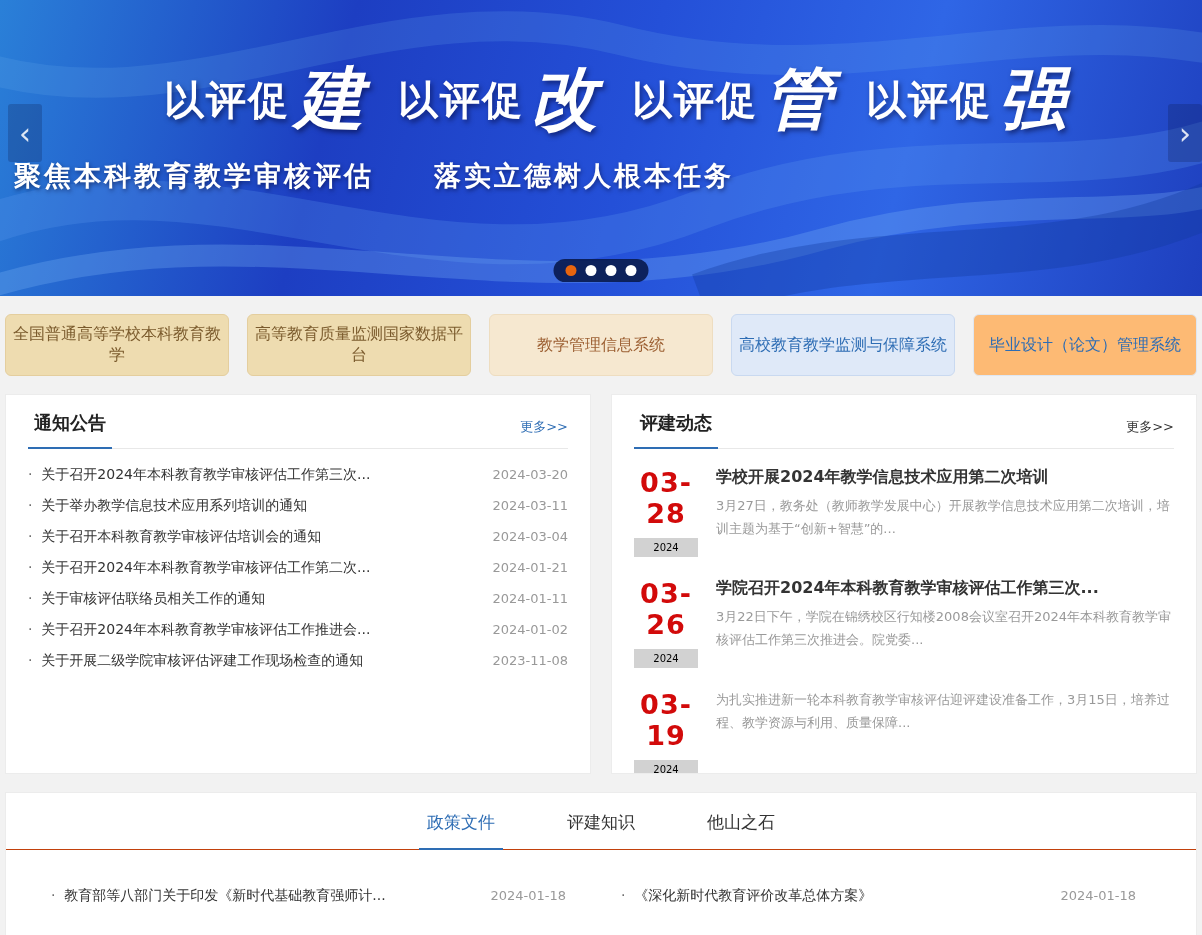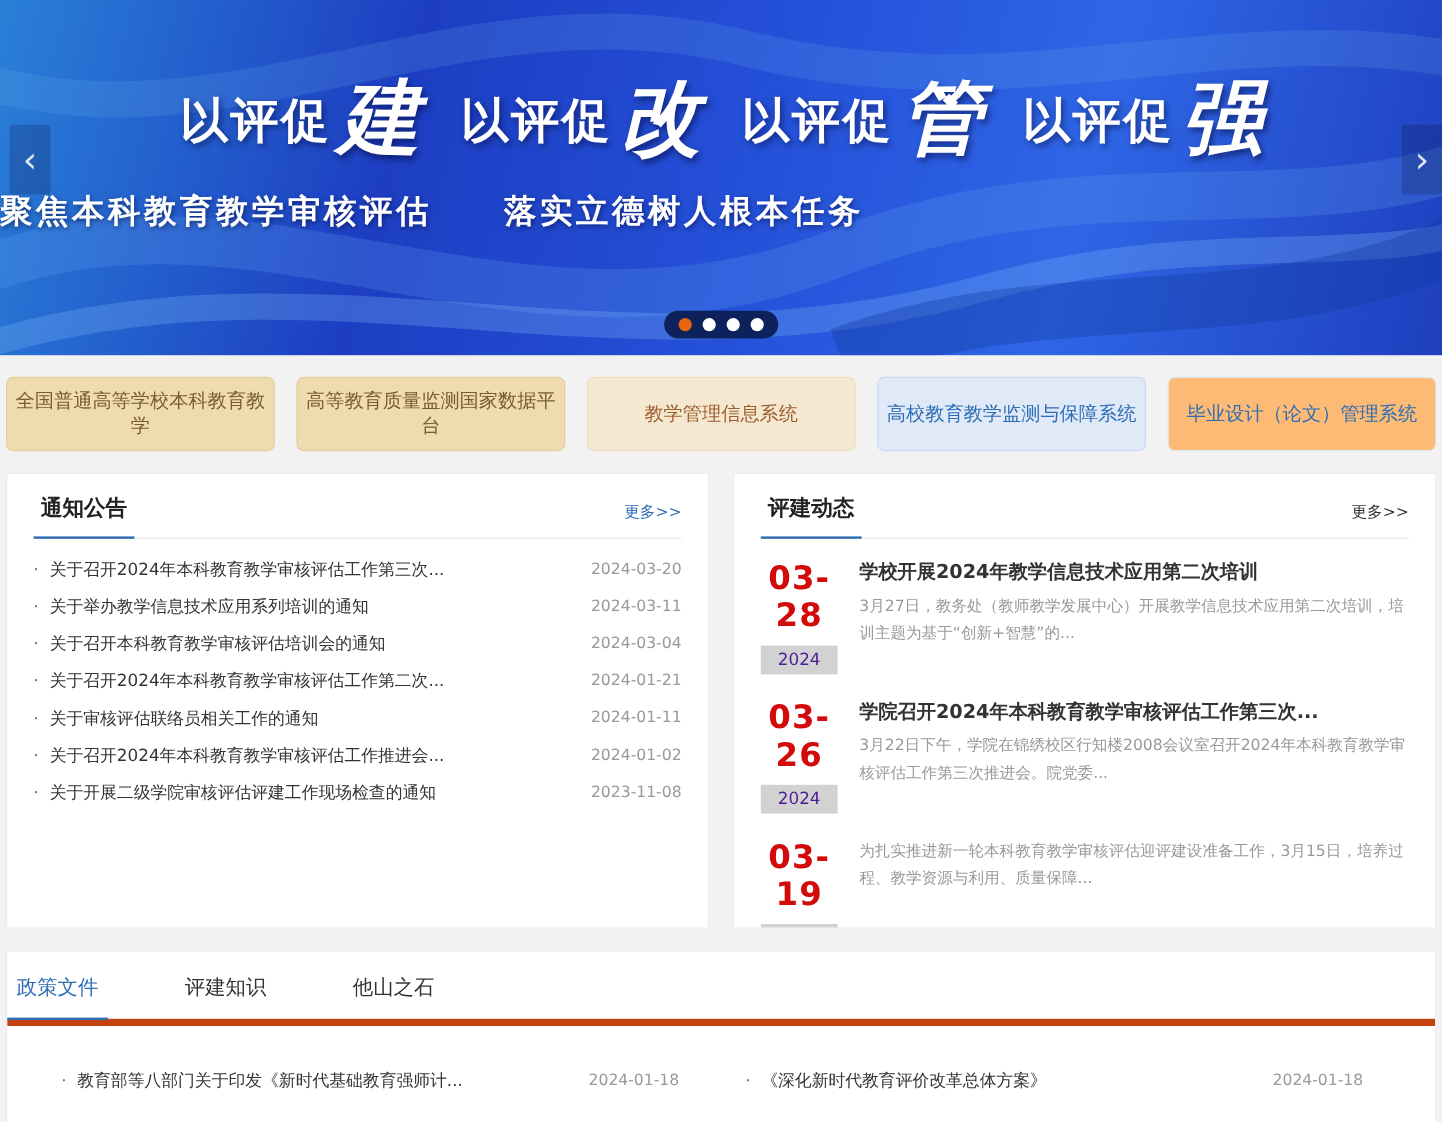--- a/index.html
+++ b/index.html
@@ -5,20 +5,21 @@
   * { box-sizing: border-box; margin: 0; padding: 0; }
   body {
     width: 1202px; height: 935px; overflow: hidden;
     background: #f2f2f2;
     font-family: "DejaVu Sans", "Liberation Sans", sans-serif;
   }
   
   .banner {
     position: relative; height: 296px; overflow: hidden;
     background: linear-gradient(105deg, #2a80d8 0%, #1d3ec2 28%, #2450d8 52%, #2f66e6 74%, #1e3fbe 100%);
+    padding-left: 14px;
   }
   .banner svg.waves { position: absolute; inset: 0; width: 100%; height: 100%; }
   .headline {
     position: absolute; top: 54px; width: 100%; text-align: center;
     color: #fff; text-shadow: 2px 3px 5px rgba(0,0,40,.5); white-space: nowrap;
   }
   .hl-prefix { font-size: 40px; font-weight: bold; letter-spacing: 2px; }
   .hl-big {
     font-size: 68px; font-weight: bold; font-style: italic;
     font-family: "DejaVu Serif", "Liberation Serif", serif;
@@ -79,33 +80,33 @@
     color: #333; cursor: pointer; white-space: nowrap;
     overflow: hidden; text-overflow: ellipsis; max-width: 420px;
   }
   .n-title::before { content: "·  "; color: #666; white-space: pre; }
   .n-date { color: #999; font-size: 13px; flex-shrink: 0; }
   
   .news-list { padding: 18px 0 0; }
   .news-item { display: flex; gap: 18px; margin-bottom: 21px; }
   .nd { width: 64px; flex-shrink: 0; text-align: center; }
   .nd-md { color: #d20a0a; font-size: 27px; font-weight: bold; letter-spacing: 1px; }
-  .nd-year { margin-top: 9px; background: #d2d2d2; color: #4c1d95; font-size: 14px; padding: 4px 0; }
+  .nd-year { margin-top: 9px; background: #d2d2d2; color: #000000; font-size: 10px; padding: 4px 0; }
   .news-body { flex: 1; overflow: hidden; }
   .news-title {
     font-size: 16px; font-weight: bold; color: #333; cursor: pointer;
     white-space: nowrap; overflow: hidden; text-overflow: ellipsis; margin-bottom: 7px;
   }
   .news-sum { font-size: 13px; color: #999; line-height: 1.75; }
   
   .bottom {
     background: #fff; border: 1px solid #ececec; margin: 18px 5px 0;
     padding-top: 18px; height: 160px; overflow: hidden;
   }
-  .tabs { display: flex; justify-content: flex-start; gap: 56px; border-bottom: 6px solid #c2410c; }
+  .tabs { display: flex; justify-content: center; gap: 56px; border-bottom: 1px solid #c2410c; }
   .tab { font-size: 17px; color: #333; padding: 0 8px 14px; cursor: pointer; }
   .tab.active { color: #2e6db4; border-bottom: 2px solid #2e6db4; margin-bottom: -1px; }
   .b-cols { display: flex; gap: 55px; padding: 30px 60px 0 45px; }
   .b-col { flex: 1; }
 </style>
 </head>
 <body>
 
 <div class="banner">
   <svg class="waves" viewBox="0 0 1202 296" preserveAspectRatio="none">

